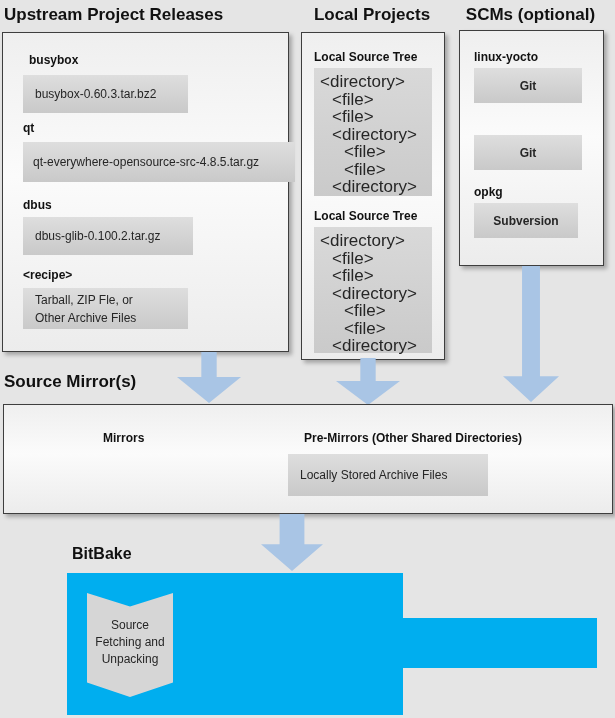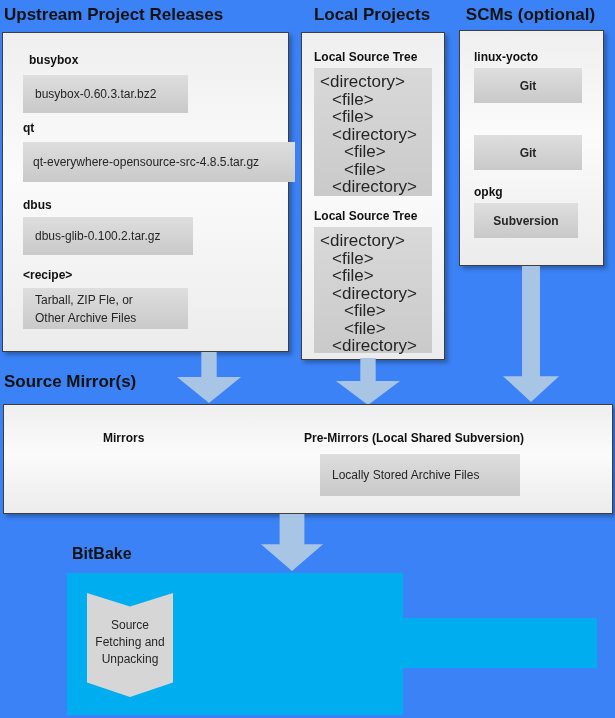--- a/index.html
+++ b/index.html
@@ -1,17 +1,17 @@
 <!DOCTYPE html>
 <html><head>
 <meta charset="utf-8">
 <style>
   html,body{margin:0;padding:0;background:#ffffff;}
   #stage{
-    position:relative;width:615px;height:718px;background:#3b82f6;
+    position:relative;width:615px;height:718px;background:#e5e5e5;
     font-family:"Liberation Sans",sans-serif;color:#1a1a1a;overflow:hidden;
   }
   .abs{position:absolute;}
   .h1{font-size:17px;font-weight:bold;color:#111;white-space:nowrap;}
   .h1c{text-align:center;}
   .panel{
     position:absolute;
     background:linear-gradient(180deg,#efefef 0%,#fbfbfb 45%,#ececec 100%);
     border:1.4px solid #3e3e3e;
     box-shadow:3px 3px 4px rgba(0,0,0,.28);
@@ -123,22 +123,22 @@
     </div>
   </div>
 
   <div class="arrow short" style="left:177px;top:352px;width:64px;height:51px;"></div>
   <div class="arrow short" style="left:336px;top:358px;width:64px;height:47px;"></div>
   <div class="arrow long" style="left:503px;top:266px;width:56px;height:136px;"></div>
 
   <div class="abs h1" style="left:4px;top:372px;">Source Mirror(s)</div>
   <div class="panel" style="left:3px;top:404px;width:608px;height:108px;">
     <div class="ilabel" style="left:99px;top:26px;">Mirrors</div>
-    <div class="ilabel" style="left:300px;top:26px;">Pre-Mirrors (Local Shared Subversion)</div>
-    <div class="gbox leftpad" style="left:316px;top:49px;width:188px;height:42px;">
+    <div class="ilabel" style="left:300px;top:26px;">Pre-Mirrors (Other Shared Directories)</div>
+    <div class="gbox leftpad" style="left:284px;top:49px;width:188px;height:42px;">
       <span>Locally Stored Archive Files</span>
     </div>
   </div>
 
   <div class="arrow mid" style="left:261px;top:514px;width:62px;height:57px;"></div>
 
   <div class="abs h1" style="left:72px;top:545px;font-size:16px;">BitBake</div>
   <div id="bitbake-main"></div>
   <div id="bitbake-bar"></div>
   <div id="fetch-banner">

